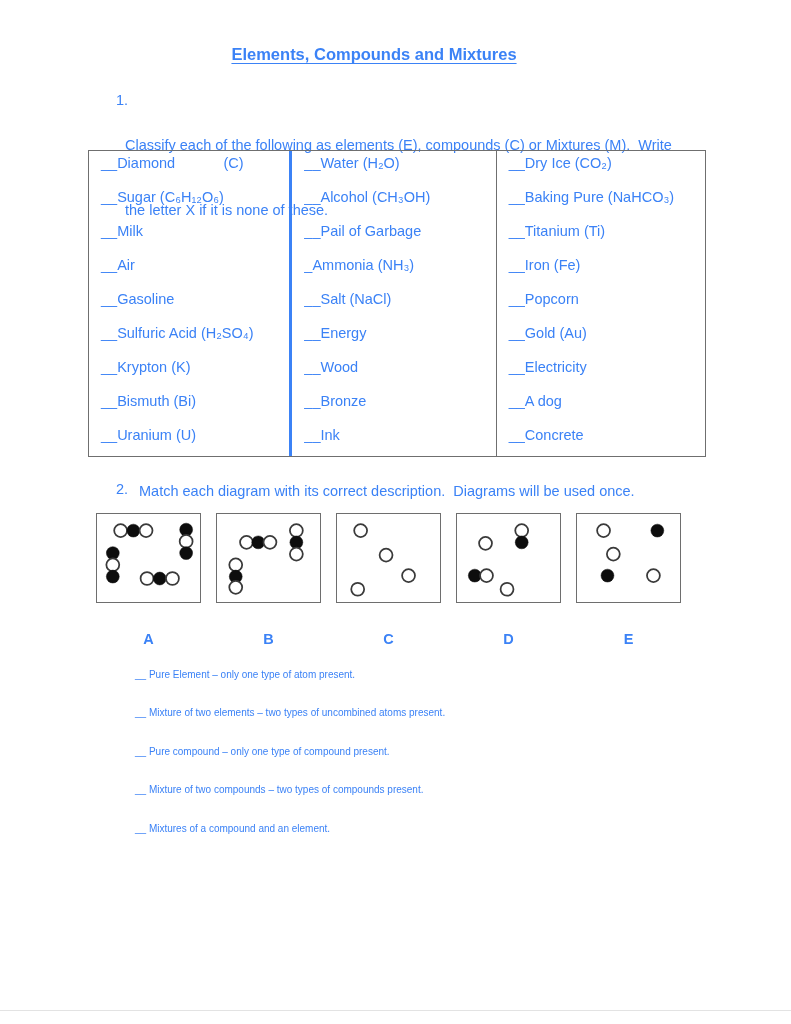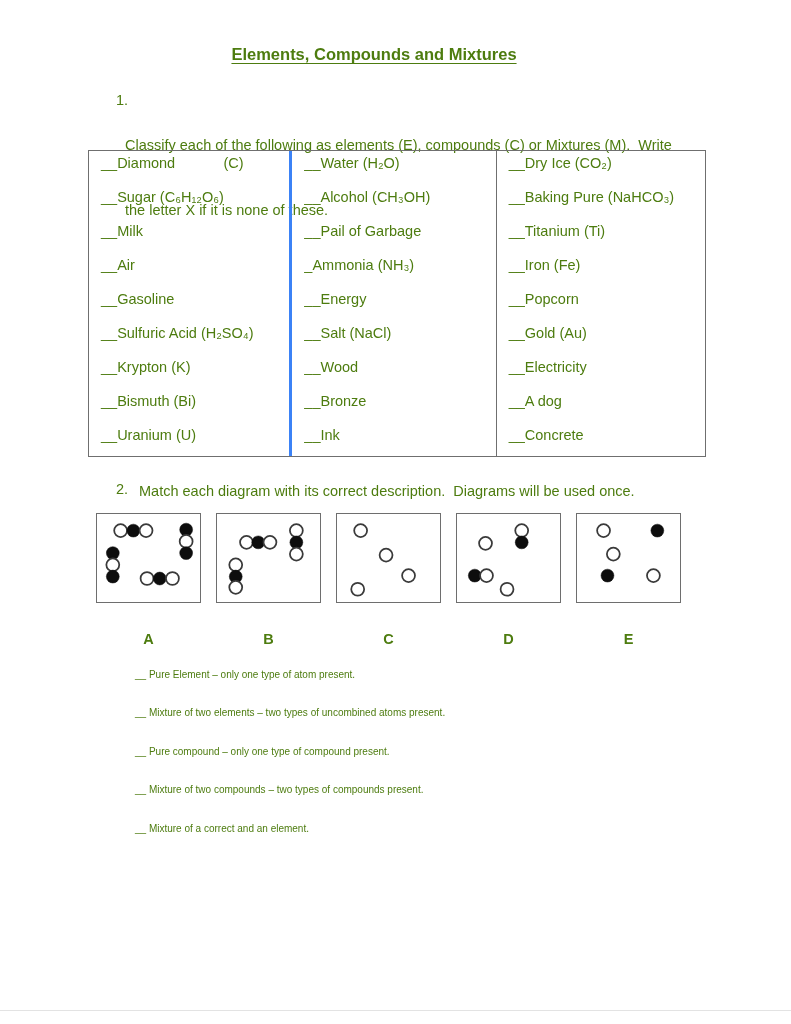--- a/index.html
+++ b/index.html
@@ -1,19 +1,19 @@
 <!DOCTYPE html>
 <html><head>
 <meta charset="utf-8">
 <style>
   html,body{margin:0;padding:0;background:#ffffff;}
   .page{
     position:relative;width:791px;height:1024px;background:#ffffff;
     font-family:"Liberation Sans","DejaVu Sans",sans-serif;
-    color:#4d7c0f;overflow:hidden;
+    color:#3b82f6;overflow:hidden;
   }
   .page-title{
     position:absolute;top:45px;left:0;width:748px;margin:0;
     text-align:center;font-size:16.5px;font-weight:bold;
     text-decoration:underline;text-underline-offset:3px;
   }
   .qnum{position:absolute;font-size:14.5px;}
   .qtext{position:absolute;font-size:14.5px;line-height:21.5px;white-space:pre-wrap;}
   .q1num{left:116px;top:92px;}
   .q1text{left:125px;top:92px;}
@@ -78,22 +78,22 @@
       <div class="citem">__Sulfuric Acid (H₂SO₄)</div>
       <div class="citem">__Krypton (K)</div>
       <div class="citem">__Bismuth (Bi)</div>
       <div class="citem">__Uranium (U)</div>
     </div>
     <div class="ccol ccol-1">
       <div class="citem">__Water (H₂O)</div>
       <div class="citem">__Alcohol (CH₃OH)</div>
       <div class="citem">__Pail of Garbage</div>
       <div class="citem">_Ammonia (NH₃)</div>
+      <div class="citem">__Salt (NaCl)</div>
       <div class="citem">__Energy</div>
-      <div class="citem">__Salt (NaCl)</div>
       <div class="citem">__Wood</div>
       <div class="citem">__Bronze</div>
       <div class="citem">__Ink</div>
     </div>
     <div class="ccol ccol-2">
       <div class="citem">__Dry Ice (CO₂)</div>
       <div class="citem">__Baking Pure (NaHCO₃)</div>
       <div class="citem">__Titanium (Ti)</div>
       <div class="citem">__Iron (Fe)</div>
       <div class="citem">__Popcorn</div>
@@ -158,17 +158,17 @@
   <div class="dlabel dg-1">B</div>
   <div class="dlabel dg-2">C</div>
   <div class="dlabel dg-3">D</div>
   <div class="dlabel dg-4">E</div>
 
   <div class="descs">
     <div class="desc">__ Pure Element – only one type of atom present.</div>
     <div class="desc">__ Mixture of two elements – two types of uncombined atoms present.</div>
     <div class="desc">__ Pure compound – only one type of compound present.</div>
     <div class="desc">__ Mixture of two compounds – two types of compounds present.</div>
-    <div class="desc">__ Mixture of a correct and an element.</div>
+    <div class="desc">__ Mixtures of a compound and an element.</div>
   </div>
 
   <div class="page-edge"></div>
 </div>
 
 </body></html>

